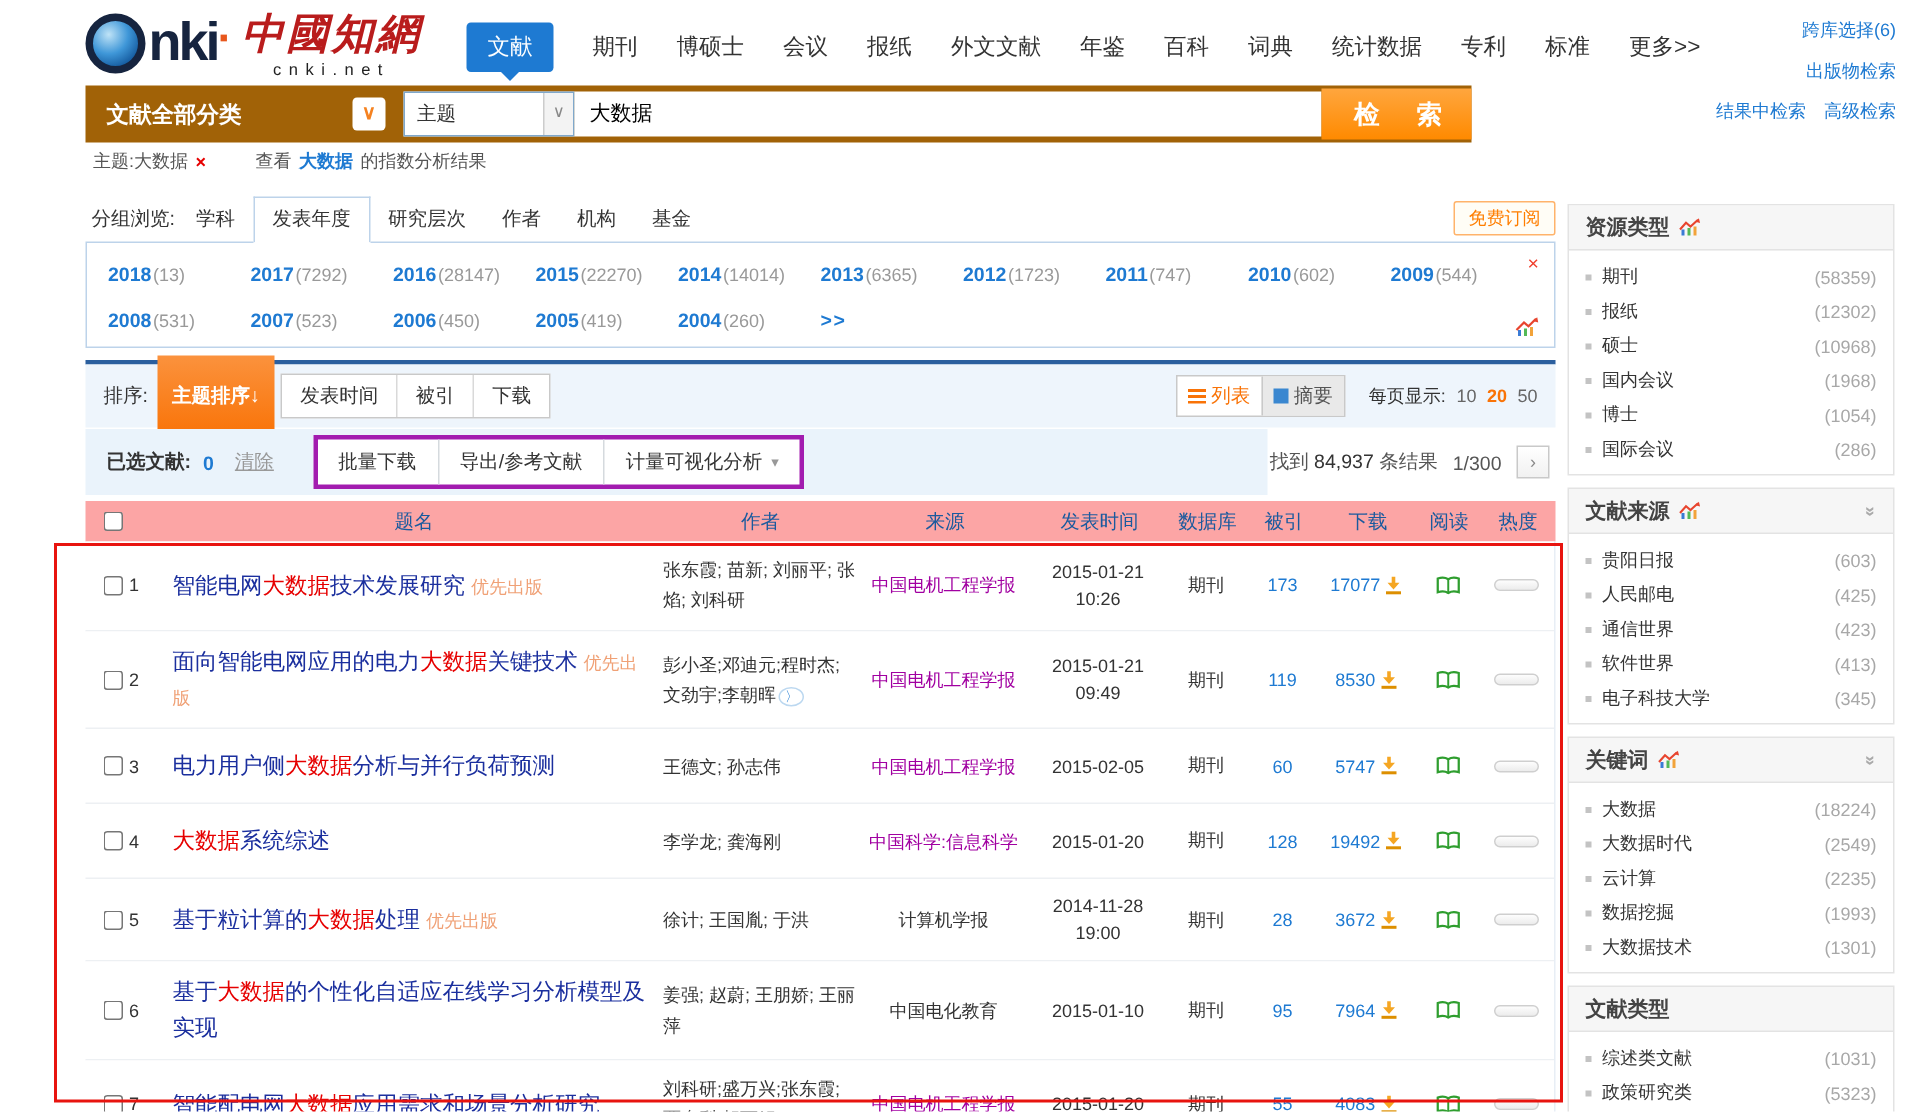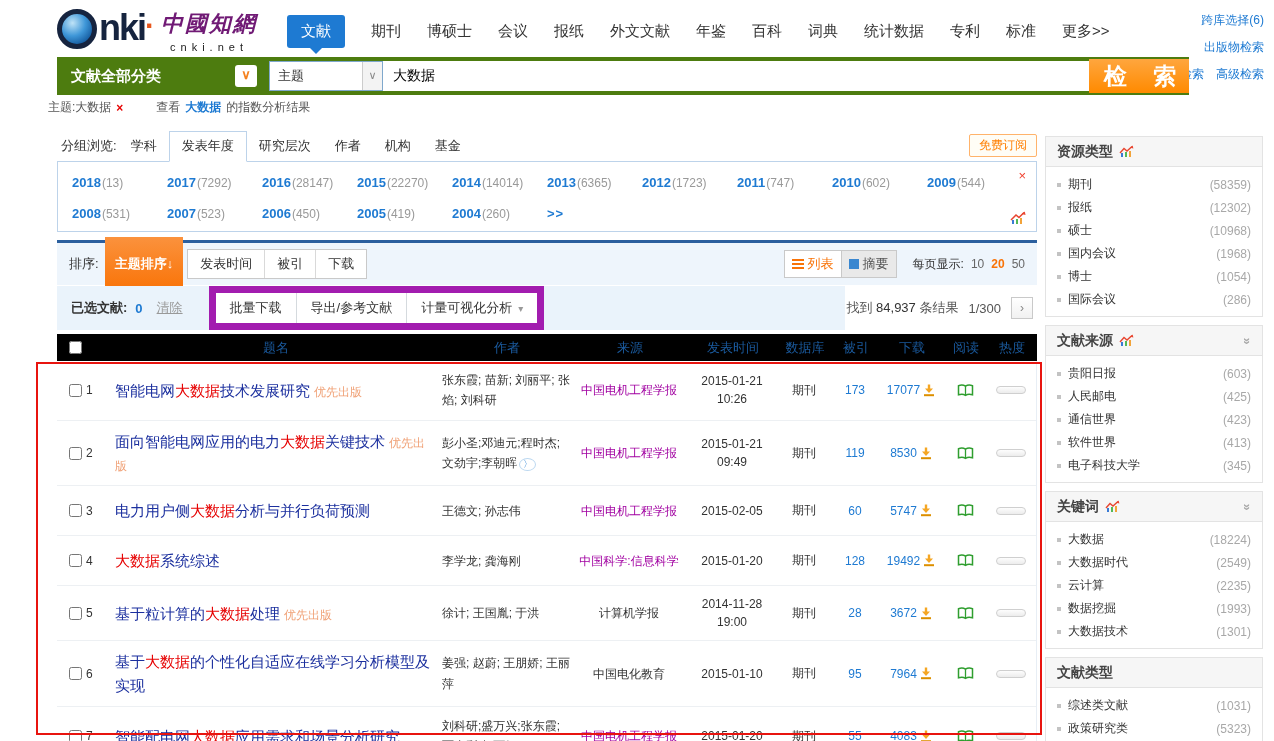--- a/index.html
+++ b/index.html
@@ -13,47 +13,47 @@
 
   
   .hdr { position:absolute; left:57px; top:6px; height:50px; display:flex; align-items:center; }
   .logo { display:flex; align-items:flex-start; cursor:pointer; }
   .globe { width:40px; height:40px; border-radius:50%;
     background:radial-gradient(circle at 35% 30%, #bfe3f7, #3f97d8 45%, #145a9e 80%, #0d3c6e);
     border:5px solid #16243f; }
   .logo-nki { font-size:36px; font-weight:bold; color:#16243f; letter-spacing:-2px; line-height:38px; margin-left:2px; }
   .logo-dot { color:#e8571d; font-size:30px; font-weight:bold; line-height:34px; }
   .logo-col { margin-left:6px; }
-  .logo-cn { font-family:"Liberation Serif", serif; font-size:22px; font-weight:bold; color:#701a75; font-style:italic; letter-spacing:2px; line-height:30px; }
+  .logo-cn { font-family:"Liberation Serif", serif; font-size:28px; font-weight:bold; color:#b91c1c; font-style:italic; letter-spacing:2px; line-height:30px; }
   .logo-net { font-size:11px; letter-spacing:5px; color:#222; margin-top:2px; text-align:center; }
 
   .nav { display:flex; align-items:center; gap:26px; margin-left:30px; font-size:15px; color:#333; white-space:nowrap; }
   .nav-item { cursor:pointer; }
   .nav-item.active { background:#1e7ad2; color:#fff; padding:7px 14px; border-radius:3px; position:relative; }
   .nav-item.active::after { content:""; position:absolute; left:50%; margin-left:-6px; top:100%;
     border:6px solid transparent; border-top-color:#1e7ad2; }
 
   .toplinks { position:absolute; right:10px; top:12px; display:flex; flex-direction:column; align-items:flex-end; gap:10px; font-size:12px; }
   .toplinks a { color:#1e7ad2; }
   .toplinks .pair { display:flex; gap:12px; }
 
   
-  .sband { position:absolute; left:57px; top:57px; width:1132px; height:38px; background:#4d7c0f; display:flex; align-items:center; }
+  .sband { position:absolute; left:57px; top:57px; width:924px; height:38px; background:#a16207; display:flex; align-items:center; }
   .cat-label { color:#fff; font-weight:bold; font-size:15px; padding:0 14px; width:178px; cursor:pointer; }
   .cat-caret { width:22px; height:22px; background:#fff; border-radius:3px; color:#f58220; text-align:center;
     line-height:20px; font-weight:bold; font-size:13px; margin-right:12px; cursor:pointer; }
   .fld-select { width:114px; height:30px; background:#fff; border:1px solid #7fa8cc; display:flex; align-items:center; font-size:13px; cursor:pointer; }
   .fld-select .txt { flex:1; padding-left:8px; }
   .fld-caret { width:20px; height:28px; border-left:1px solid #ccc; background:#f3f3f3; color:#888; text-align:center; line-height:26px; font-size:11px; }
   .sinput { flex:1; height:30px; border:none; outline:none; font-size:14px; padding:0 10px; font-family:inherit; }
-  .sbtn { width:100px; height:34px; background:linear-gradient(#ffa63e,#ff8a00); color:#fff; font-size:23px; font-weight:bold;
+  .sbtn { width:100px; height:34px; background:linear-gradient(#ffa63e,#ff8a00); color:#fff; font-size:17px; font-weight:bold;
     letter-spacing:10px; padding-left:12px; border:none; cursor:pointer; font-family:inherit; }
 
   
-  .crumb { position:absolute; left:48px; top:99px; font-size:12px; color:#555; display:flex; align-items:center; gap:5px; }
+  .crumb { position:absolute; left:62px; top:99px; font-size:12px; color:#555; display:flex; align-items:center; gap:5px; }
   .crumb .x { color:#e60000; font-weight:bold; margin-right:28px; cursor:pointer; }
   .crumb .term { color:#1e7ad2; font-weight:bold; }
 
   
   .fpanel { position:absolute; left:57px; top:131px; width:980px; }
   .ftabs { display:flex; align-items:flex-end; font-size:13px; position:relative; }
   .ftabs .glabel { padding:5px 2px 6px 4px; color:#333; }
   .ftab { padding:5px 12px 6px; cursor:pointer; position:relative; z-index:2; }
   .ftab.active { background:#fff; border:1px solid #bdd3ea; border-bottom:1px solid #fff; margin-bottom:-1px; }
   .fsub { margin-left:auto; margin-bottom:4px; color:#ff7e00; border:1px solid #ffb36b; background:#fffdf6;
@@ -85,30 +85,30 @@
   .ic-abs { width:10px; height:10px; background:#3a87d0; }
   .perpage { font-size:12px; color:#333; margin-left:16px; display:flex; gap:7px; align-items:center; }
   .perpage span { color:#666; cursor:pointer; }
   .perpage .on { color:#f97307; font-weight:bold; }
 
   .selrow { height:44px; display:flex; margin-top:1px; }
   .selleft { width:788px; background:#eaf3fb; display:flex; align-items:center; padding:0 14px; font-size:13px; }
   .selleft .b { font-weight:bold; }
   .selleft .cnt { color:#1e7ad2; font-weight:bold; margin:0 14px 0 8px; }
   .selleft .clear { color:#999; margin-right:26px; cursor:pointer;text-decoration:underline; }
-  .btn-group { display:flex; background:#fff; border:7px solid #a21caf; }
+  .btn-group { display:flex; background:#fff; border:3px solid #a21caf; }
   .gbtn { padding:6px 14px; font-size:13px; cursor:pointer; display:flex; align-items:center; gap:6px; }
   .gbtn + .gbtn { border-left:1px solid #d5dade; }
   .gbtn .caret { color:#999; font-size:10px; }
   .selright { flex:1; display:flex; align-items:center; justify-content:flex-end; gap:10px; font-size:13px; color:#555; padding-right:4px; }
   .pgnext { width:22px; height:22px; border:1px solid #c9c9c9; background:linear-gradient(#fff,#f1f1f1); color:#888;
     display:flex; align-items:center; justify-content:center; font-size:12px; cursor:pointer; }
 
   
-  .t-head { height:27px; background:#000000; display:flex; align-items:center; font-size:13px; color:#1a5a9e; margin-top:4px; }
+  .t-head { height:27px; background:#fca5a5; display:flex; align-items:center; font-size:13px; color:#1a5a9e; margin-top:4px; }
   .col { display:flex; align-items:center; justify-content:center; text-align:center; }
   .c-check { width:52px; justify-content:flex-start; padding-left:12px; gap:4px; }
   .c-title { flex:1; justify-content:flex-start; text-align:left; padding:0 6px; }
   .c-auth  { width:128px; justify-content:flex-start; text-align:left; }
   .c-src   { width:118px; }
   .c-date  { width:88px; flex-direction:column; line-height:1.5; }
   .c-db    { width:56px; }
   .c-cited { width:46px; }
   .c-dl    { width:66px; gap:3px; }
   .c-read  { width:42px; }

